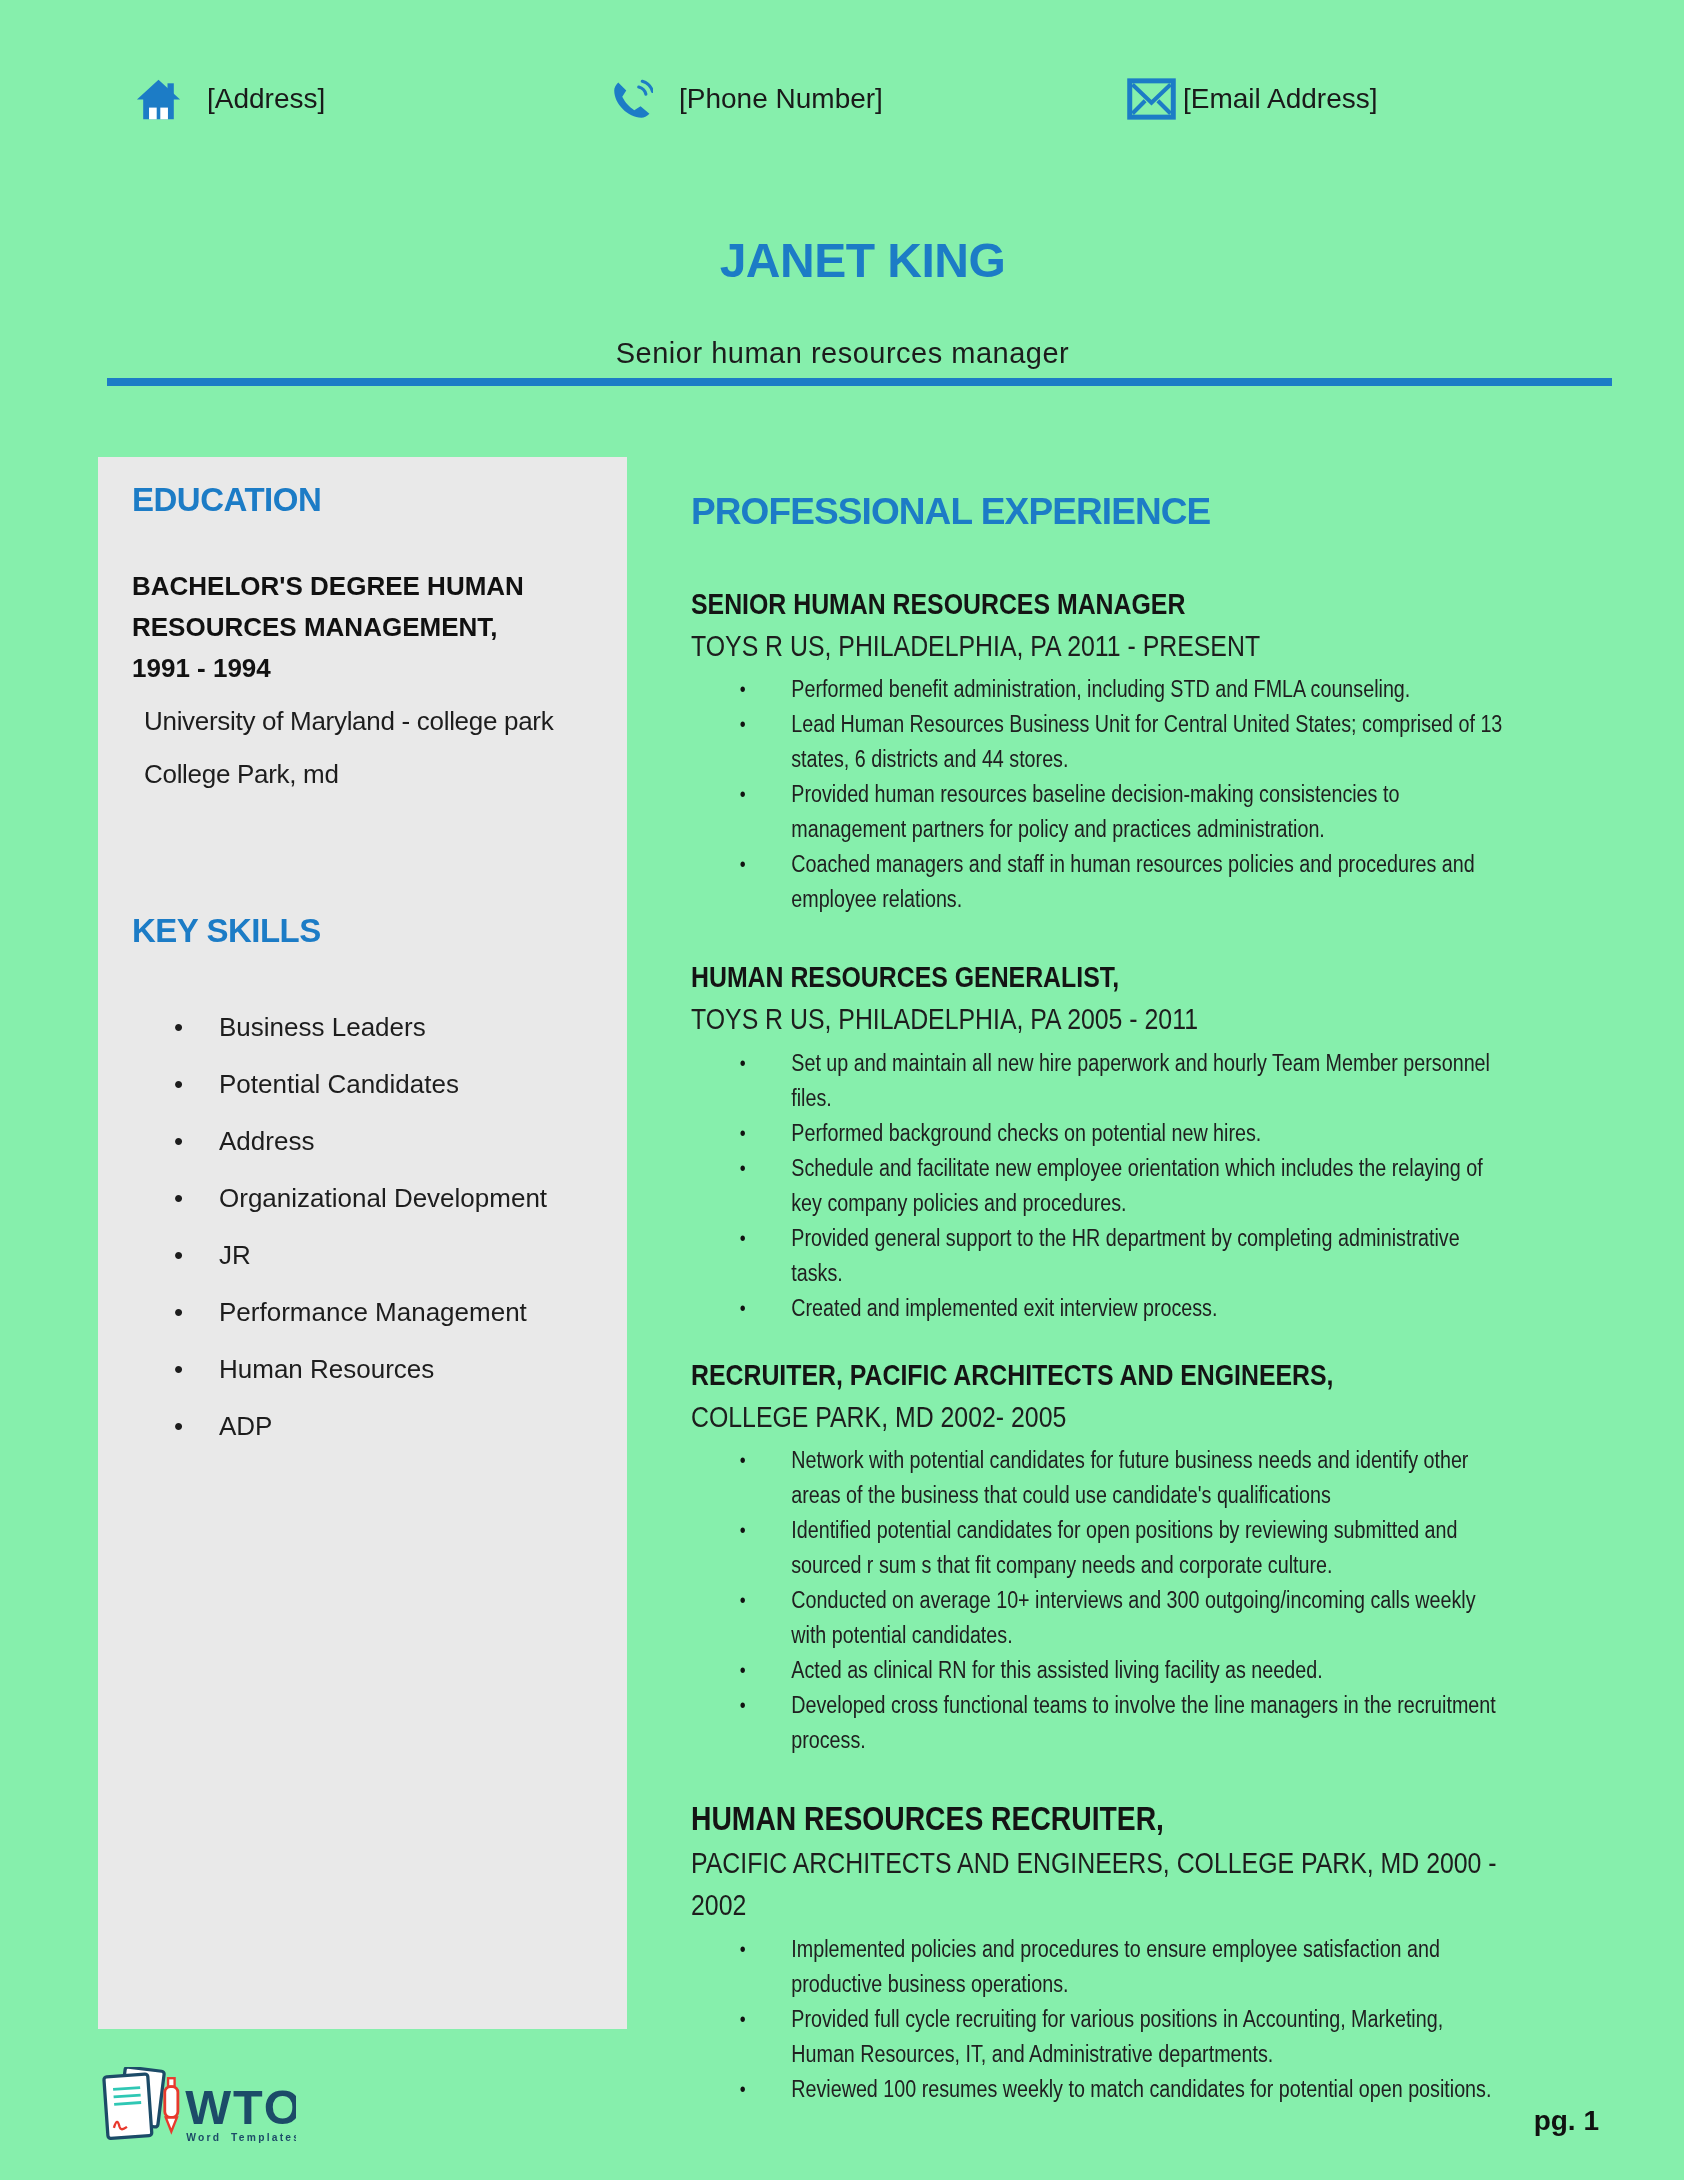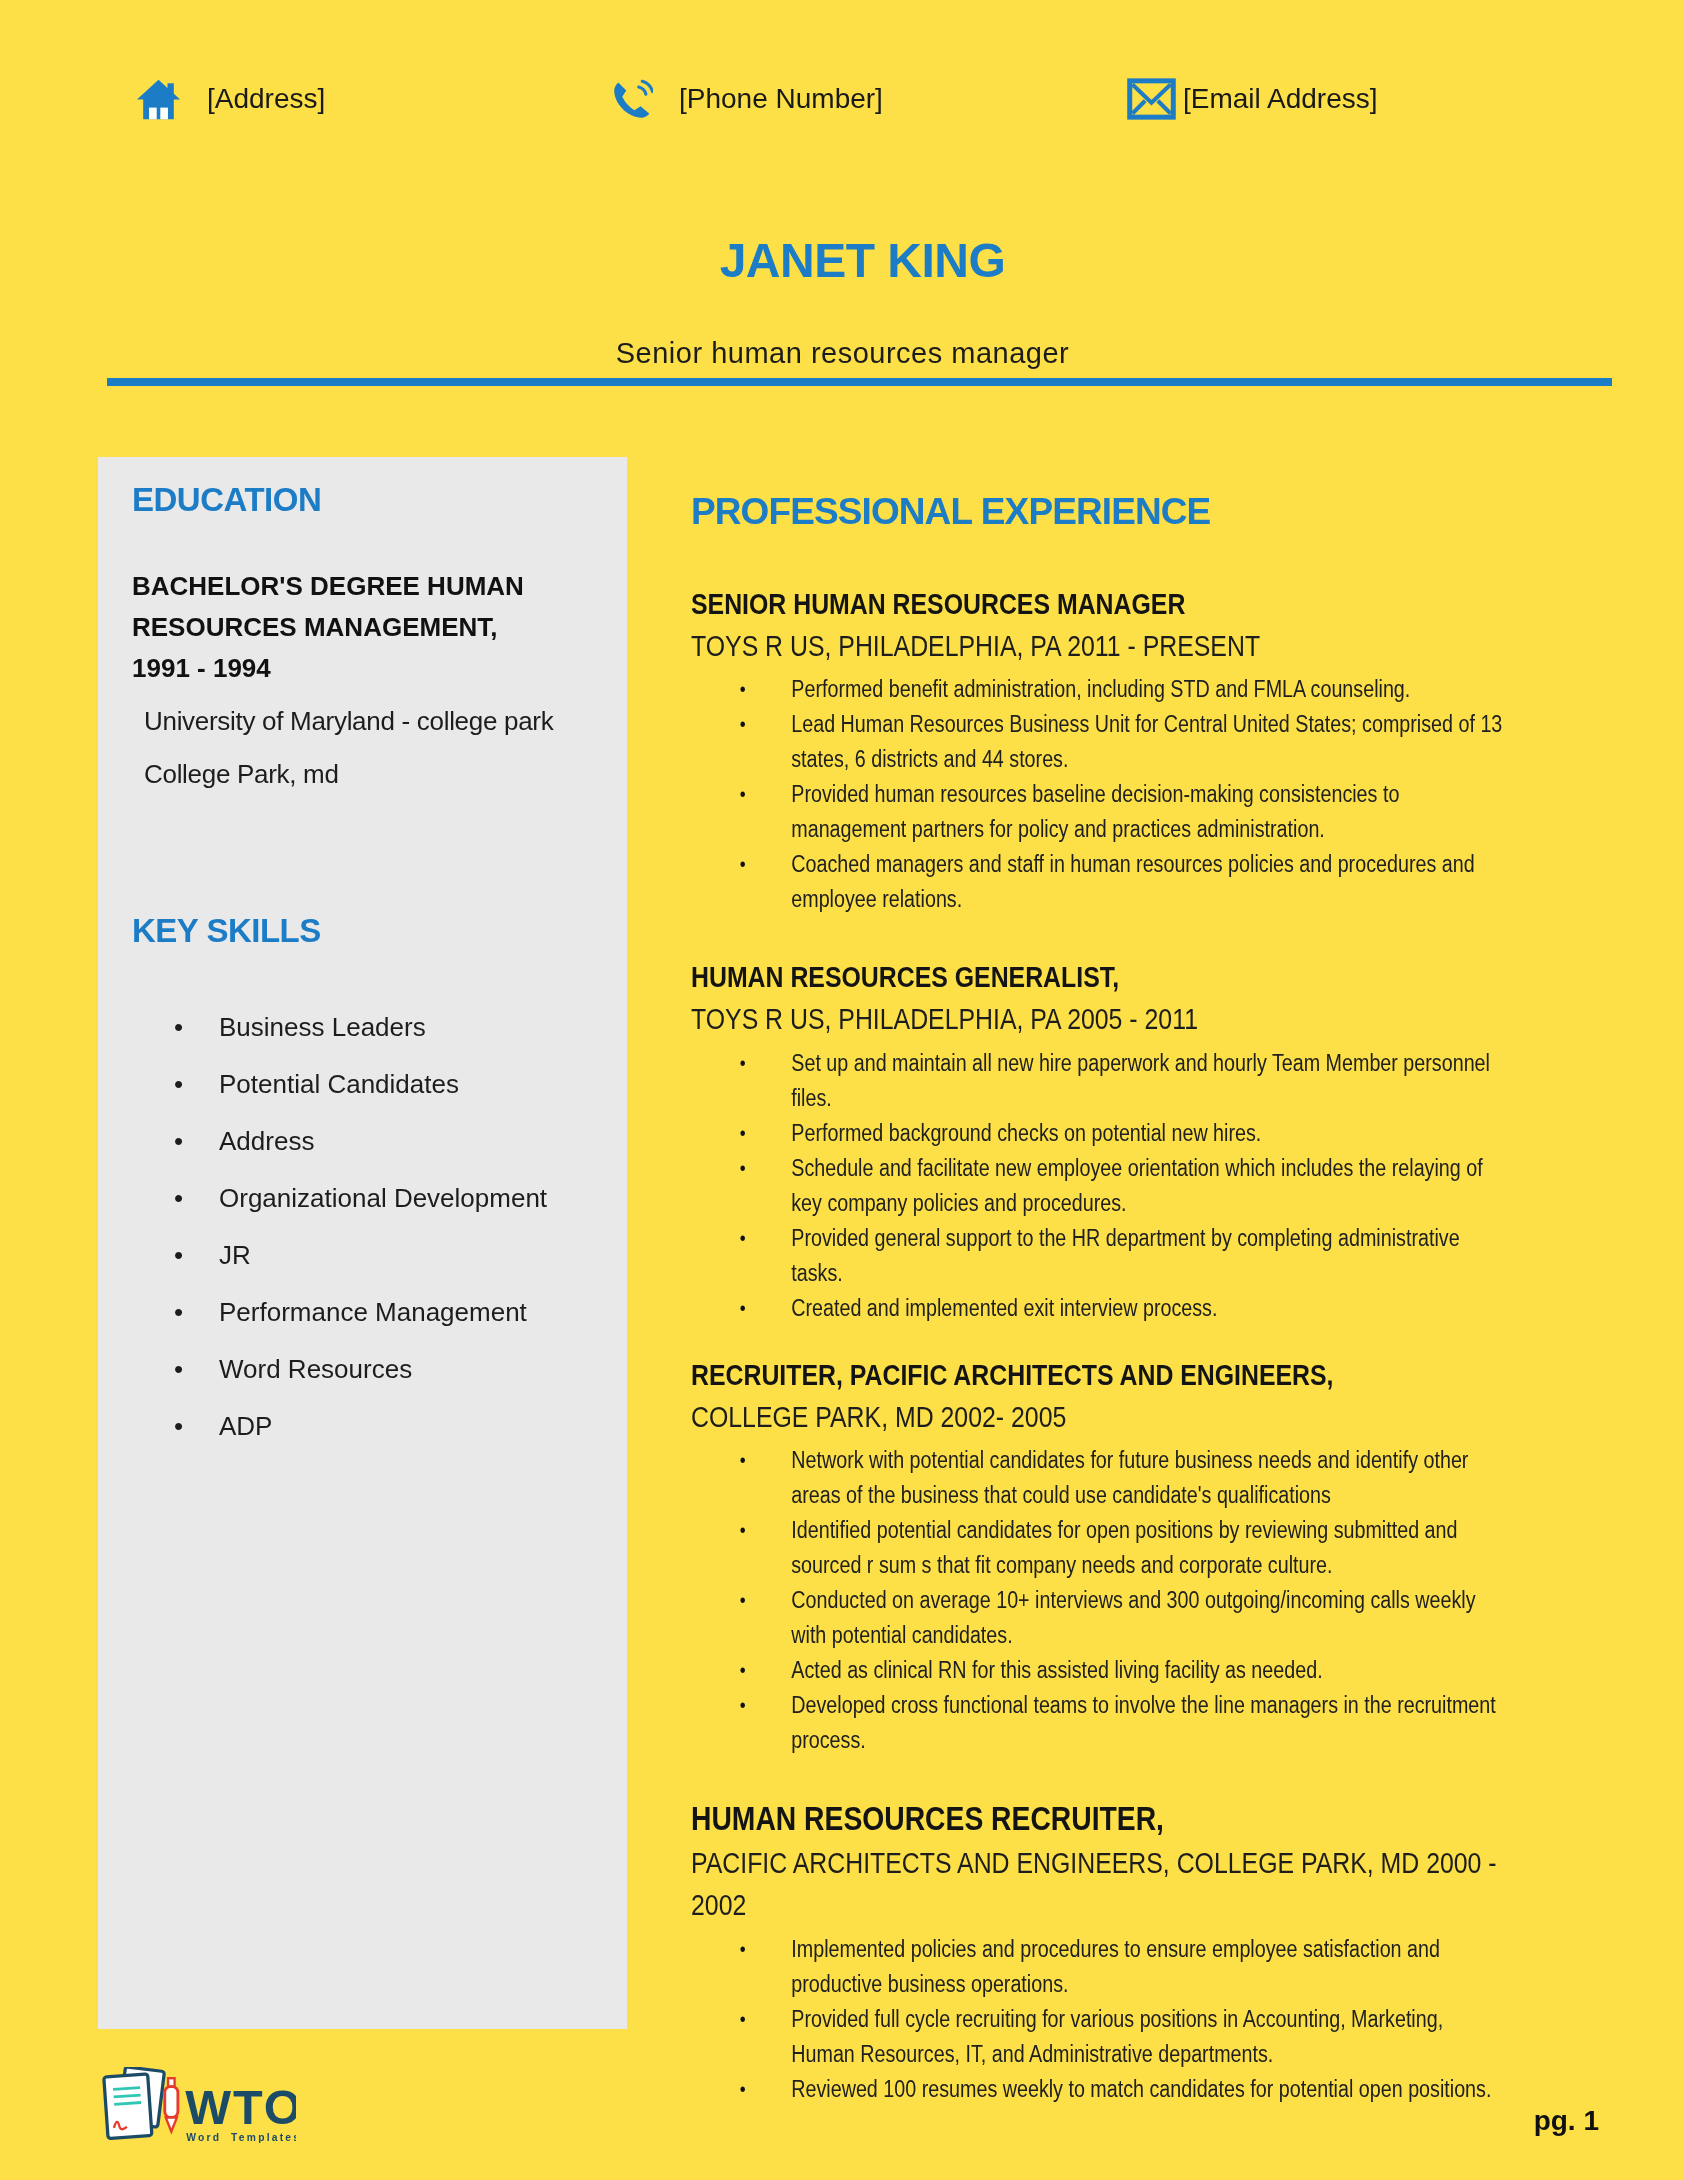--- a/index.html
+++ b/index.html
@@ -9,21 +9,21 @@
     --logo-teal:#2FC7B4;
     --logo-red:#E8392D;
     --text-dark:#1B1B1B;
   }
   *{box-sizing:border-box;}
   html,body{margin:0;padding:0;}
   body{
     width:1685px;height:2180px;background:#ffffff;
     font-family:"Liberation Sans",sans-serif;color:var(--text-dark);
   }
-  .page{position:relative;width:1685px;height:2180px;overflow:hidden;background:#fde047;}
+  .page{position:relative;width:1685px;height:2180px;overflow:hidden;background:#86efac;}
 
   
   .contact-item{position:absolute;top:71px;display:flex;align-items:center;gap:26px;height:56px;}
   .contact-item .label{font-size:28px;color:#1a1a1a;}
   .ci-address{left:136px;}
   .ci-phone{left:612px;}
   .ci-email{left:1127px;gap:7px;}
   .icon-fill{fill:var(--accent-blue);}
   .icon-stroke{stroke:var(--accent-blue);fill:none;}
 
@@ -134,21 +134,21 @@
         <li><span>Potential Candidates</span></li>
 
         <li><span>Address</span></li>
 
         <li><span>Organizational Development</span></li>
 
         <li><span>JR</span></li>
 
         <li><span>Performance Management</span></li>
 
-        <li><span>Word Resources</span></li>
+        <li><span>Human Resources</span></li>
 
         <li><span>ADP</span></li>
       </ul>
   </aside>
 
   <main class="main-col">
     <h2 class="main-heading">PROFESSIONAL EXPERIENCE</h2>
 
     <div class="jobs-wrap">
 

